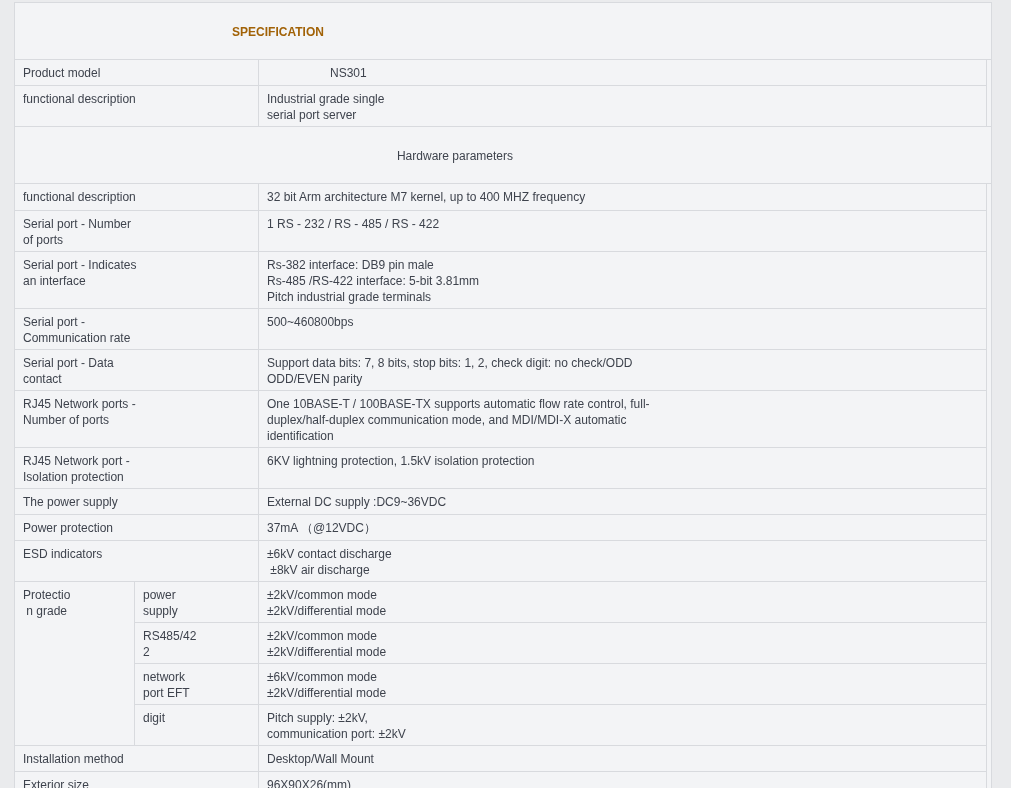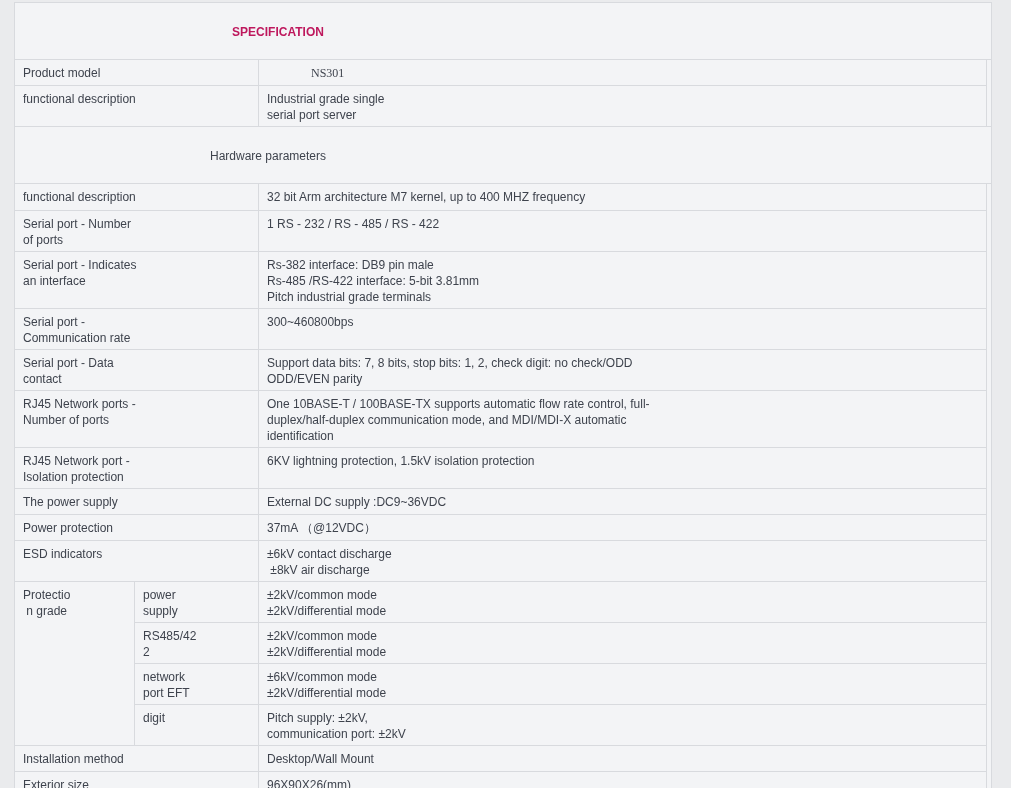--- a/index.html
+++ b/index.html
@@ -26,25 +26,25 @@
     padding: 5px 8px 3px 8px;
     line-height: 16px;
     white-space: pre-line;
     overflow: hidden;
   }
   td.gutter {
     border-top: none;
     border-bottom: none;
     padding: 0;
   }
-  .title-cell { font-weight: 600; color: #be185d; }
+  .title-cell { font-weight: 600; color: #a16207; }
   .center-box { text-align: center; }
   .box-title { width: 510px; }
-  .box-section { width: 490px; }
-  td.model-val { padding-left: 52px; font-family: Liberation Serif, serif; }
+  .box-section { width: 490px; text-align: right; }
+  td.model-val { padding-left: 71px; }
 </style>
 </head>
 <body>
 
 <table class="spec">
   <colgroup>
     <col style="width:120px">
       <col style="width:124px">
       <col style="width:728px">
       <col style="width:5px">
@@ -94,21 +94,21 @@
 an interface</td>
     <td>Rs-382 interface: DB9 pin male
 Rs-485 /RS-422 interface: 5-bit 3.81mm
 Pitch industrial grade terminals</td>
     <td class="gutter"></td>
   </tr>
 
   <tr style="height:41px">
     <td colspan="2">Serial port -
 Communication rate</td>
-    <td>300~460800bps</td>
+    <td>500~460800bps</td>
     <td class="gutter"></td>
   </tr>
 
   <tr style="height:40px">
     <td colspan="2">Serial port - Data
 contact</td>
     <td>Support data bits: 7, 8 bits, stop bits: 1, 2, check digit: no check/ODD
 ODD/EVEN parity</td>
     <td class="gutter"></td>
   </tr>

